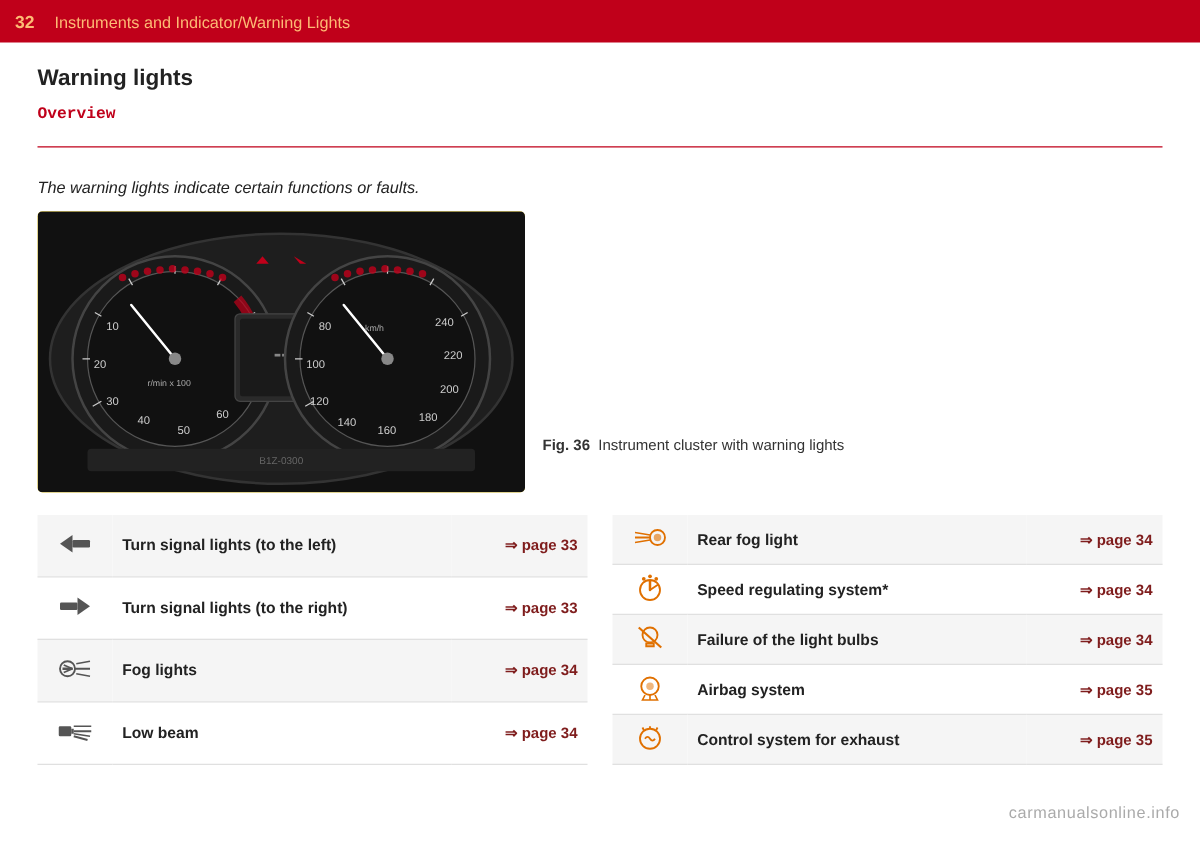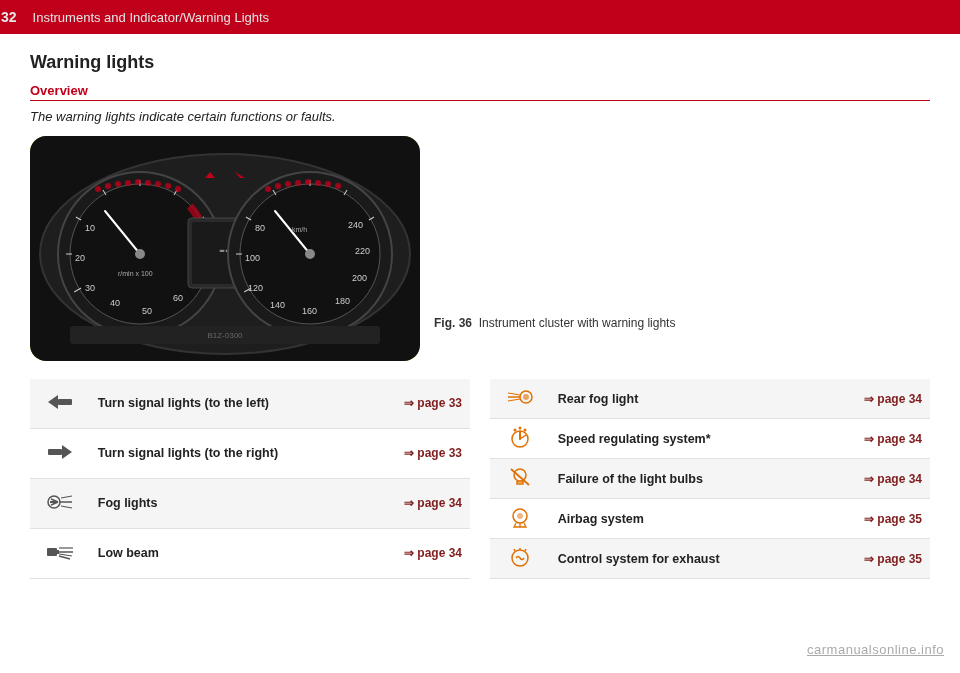--- a/index.html
+++ b/index.html
@@ -8,24 +8,24 @@
       background: #fff;
       color: #222;
       font-size: 13px;
       width: 960px;
       min-height: 673px;
     }
 
     
     .header-bar {
       background: #c0001a;
-      color: #e5e5e5;
+      color: #fdba74;
       display: flex;
       align-items: center;
-      padding: 6px 1px;
+      padding: 6px 12px;
       height: 34px;
     }
     .header-bar .page-num {
       font-weight: bold;
       font-size: 14px;
       margin-right: 16px;
     }
     .header-bar .header-title {
       font-size: 13px;
       font-weight: normal;
@@ -43,41 +43,42 @@
       color: #222;
       margin-bottom: 10px;
     }
 
     
     .overview-heading {
       color: #c0001a;
       font-size: 13px;
       font-weight: bold;
       border-bottom: 1px solid #c0001a;
-      padding-bottom: 2px;
-      margin-bottom: 8px;
+      padding-bottom: 19px;
+      margin-bottom: 24px;
+      font-family: Liberation Mono, monospace;
     }
 
     .overview-text {
       font-style: italic;
       font-size: 13px;
       margin-bottom: 12px;
     }
 
     
     .dashboard-container {
       display: flex;
       align-items: flex-start;
       margin-bottom: 18px;
     }
     .dashboard-image {
       width: 390px;
       height: 225px;
       background: #fde047;
-      border-radius: 16px;
+      border-radius: 4px;
       overflow: hidden;
       position: relative;
       flex-shrink: 0;
     }
 
     
     .cluster-svg {
       width: 100%;
       height: 100%;
     }
@@ -133,21 +134,20 @@
       white-space: nowrap;
     }
 
     .watermark {
       position: fixed;
       bottom: 16px;
       right: 16px;
       font-size: 13px;
       color: #aaa;
       letter-spacing: 0.5px;
-      text-decoration: underline;
     }
   </style>
 </head>
 <body>
 
 <div class="header-bar">
   <span class="page-num">32</span>
   <span class="header-title">Instruments and Indicator/Warning Lights</span>
 </div>
 

